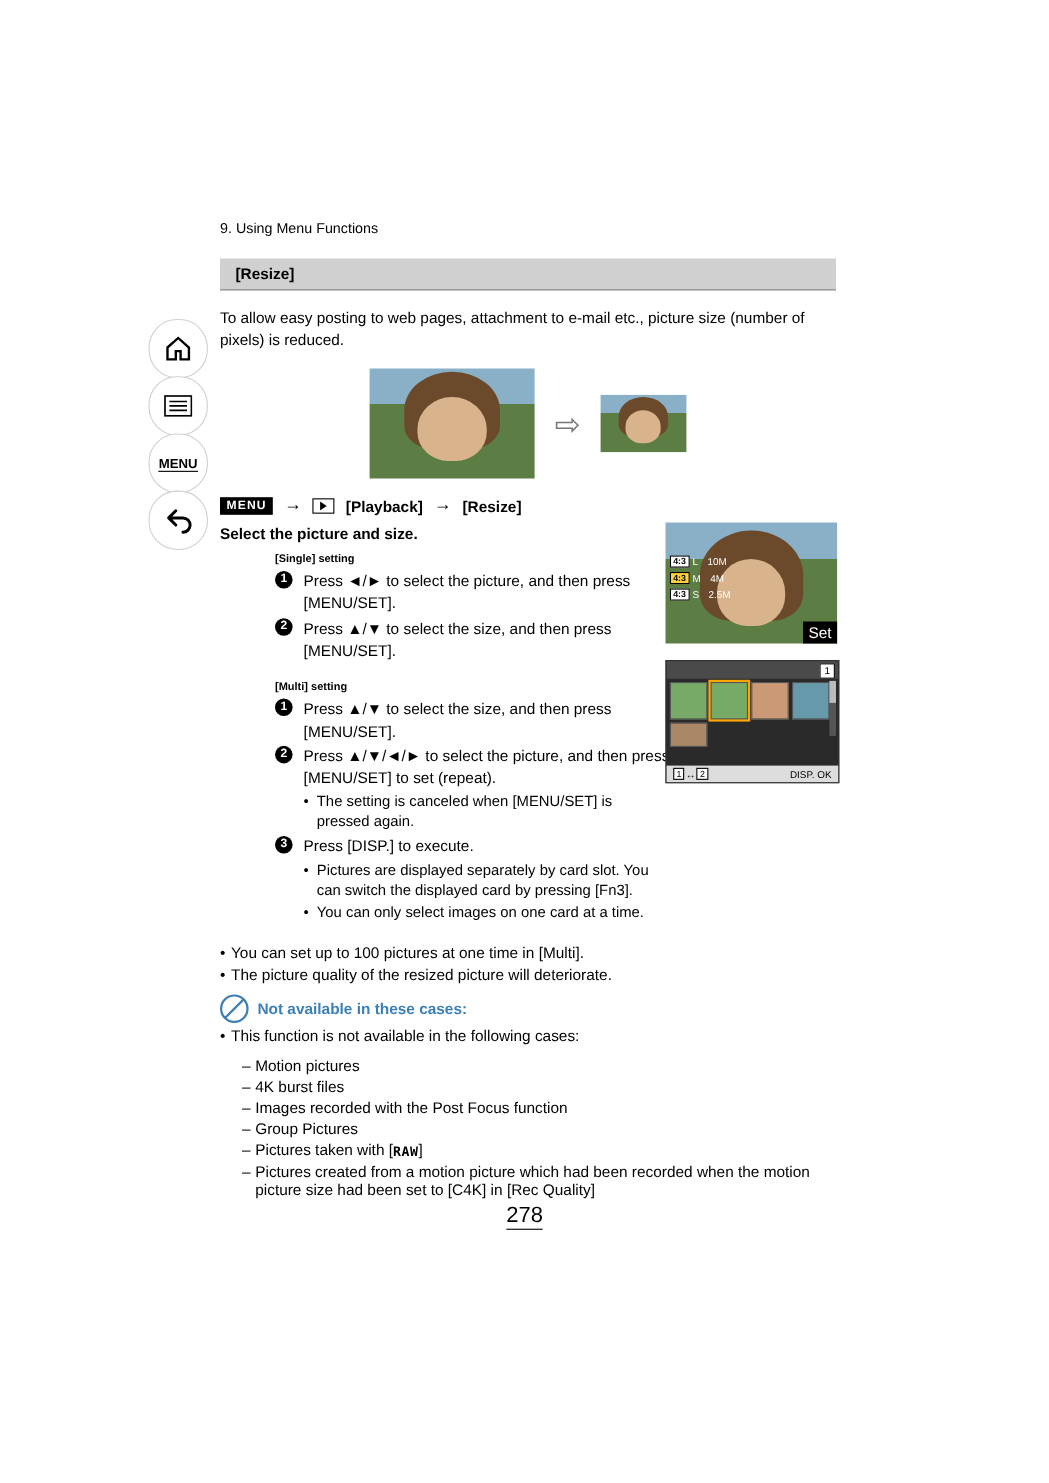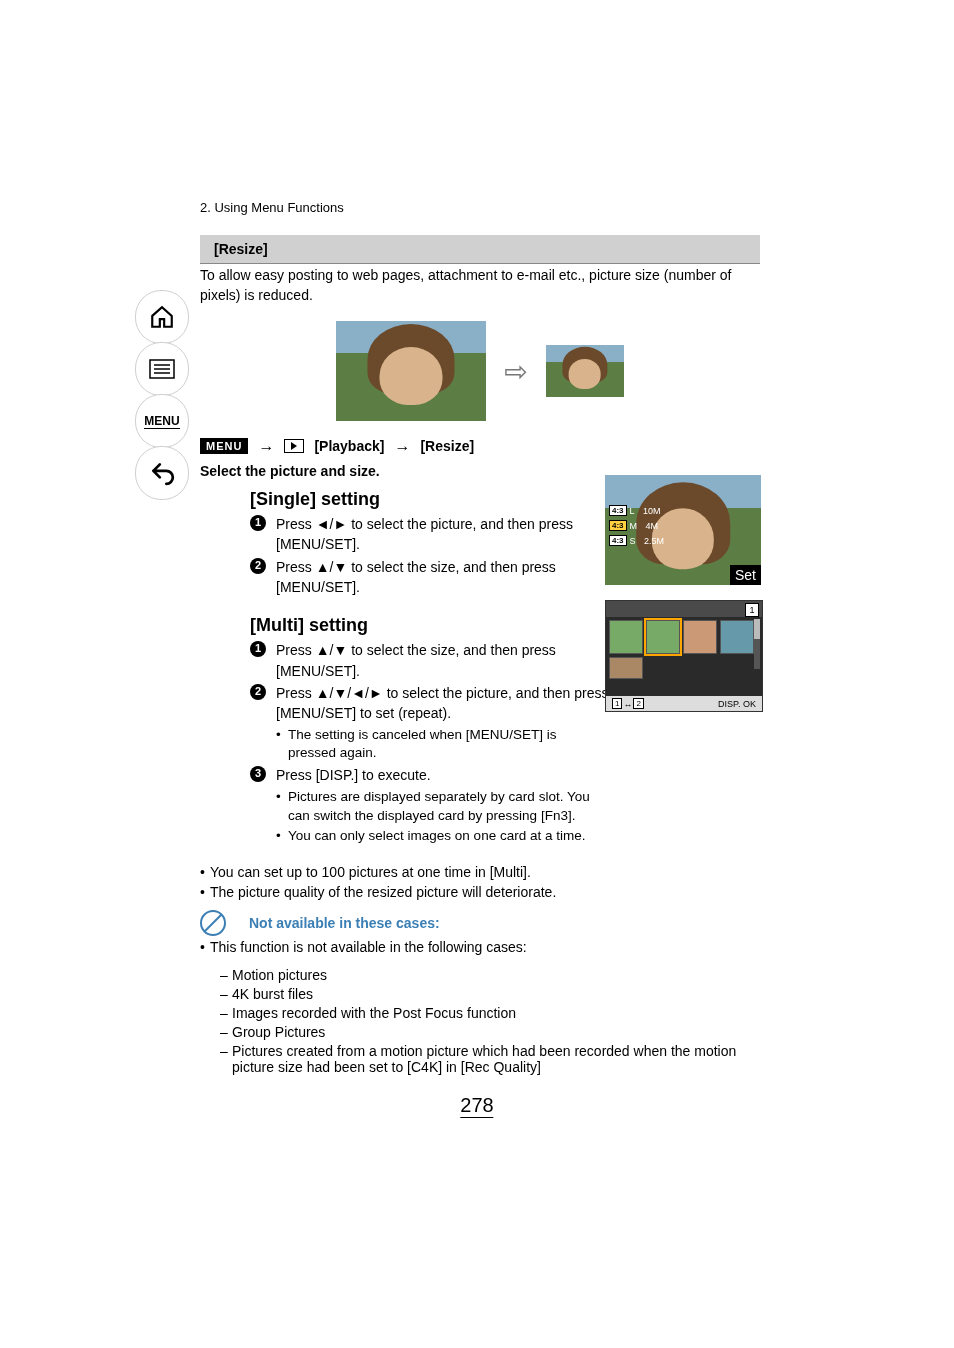--- a/index.html
+++ b/index.html
@@ -55,21 +55,21 @@
   .section-heading {
     background: #d0d0d0;
     padding: 6px 14px;
     font-weight: bold;
     font-size: 14px;
     border-bottom: 1px solid #888;
   }
   .intro {
     font-size: 14px;
     line-height: 1.4;
-    margin-top: 2px;
+    margin-top: 16px;
   }
   .illustration-row {
     display: flex;
     align-items: center;
     justify-content: center;
     margin: 16px 0;
     gap: 18px;
   }
   .photo-lg {
     width: 150px;
@@ -149,21 +149,21 @@
   .step-title {
     font-weight: bold;
     font-size: 14px;
     margin: 6px 0;
   }
   .sub-section {
     margin-top: 6px;
   }
   .sub-heading {
     font-weight: bold;
-    font-size: 18px;
+    font-size: 10px;
     margin-left: 50px;
     margin-top: 10px;
   }
   .num-list {
     list-style: none;
     padding: 0;
     margin: 4px 0 4px 50px;
   }
   .num-list li {
     position: relative;
@@ -215,21 +215,21 @@
     position: relative;
   }
   .notes p::before {
     content: "•";
     position: absolute;
     left: 0;
   }
   .na-row {
     display: flex;
     align-items: center;
-    gap: 23px;
+    gap: 8px;
     margin-top: 10px;
   }
   .na-icon {
     width: 22px;
     height: 22px;
     border: 2px solid #3b7fb5;
     border-radius: 50%;
     position: relative;
     flex-shrink: 0;
   }
@@ -435,21 +435,21 @@
       <span class="side-menu-text">MENU</span>
     </div>
     <div class="side-pill">
       <svg width="26" height="26" viewBox="0 0 24 24">
           <path d="M4 10 L10 4 M4 10 L10 16 M4 10 H16 A6 6 0 0 1 16 22" fill="none" stroke="#000" stroke-width="2.5" stroke-linecap="round"></path>
         </svg>
     </div>
   </div>
 
   <div class="content">
-    <div class="chapter-title">2. Using Menu Functions</div>
+    <div class="chapter-title">9. Using Menu Functions</div>
 
     <div class="section-heading">[Resize]</div>
 
     <div class="intro">To allow easy posting to web pages, attachment to e-mail etc., picture size (number of pixels) is reduced.</div>
 
     <div class="illustration-row">
       <div class="photo-lg">
           <div class="hair"></div>
           <div class="face"></div>
         </div>
@@ -521,20 +521,21 @@
       <div class="na-icon"></div>
       <div class="na-title">Not available in these cases:</div>
     </div>
     <div class="na-list">
       <p style="padding-left:10px;position:relative;"><span style="position:absolute;left:0">•</span><span>This function is not available in the following cases:</span></p>
       <div class="dash-list">
         <p>Motion pictures</p>
         <p>4K burst files</p>
         <p>Images recorded with the Post Focus function</p>
         <p>Group Pictures</p>
+        <p><span>Pictures taken with [</span><span class="raw-box">RAW</span><span>]</span></p>
         <p>Pictures created from a motion picture which had been recorded when the motion picture size had been set to [C4K] in [Rec Quality]</p>
       </div>
     </div>
   </div>
 
   <div class="right-shot shot1">
     <div class="hair"></div>
       <div class="face"></div>
     <div class="size-badges">
       <div class="badge"><span class="ratio-box ratio-white">4:3</span><span>L</span>&nbsp;<span>10M</span></div>

